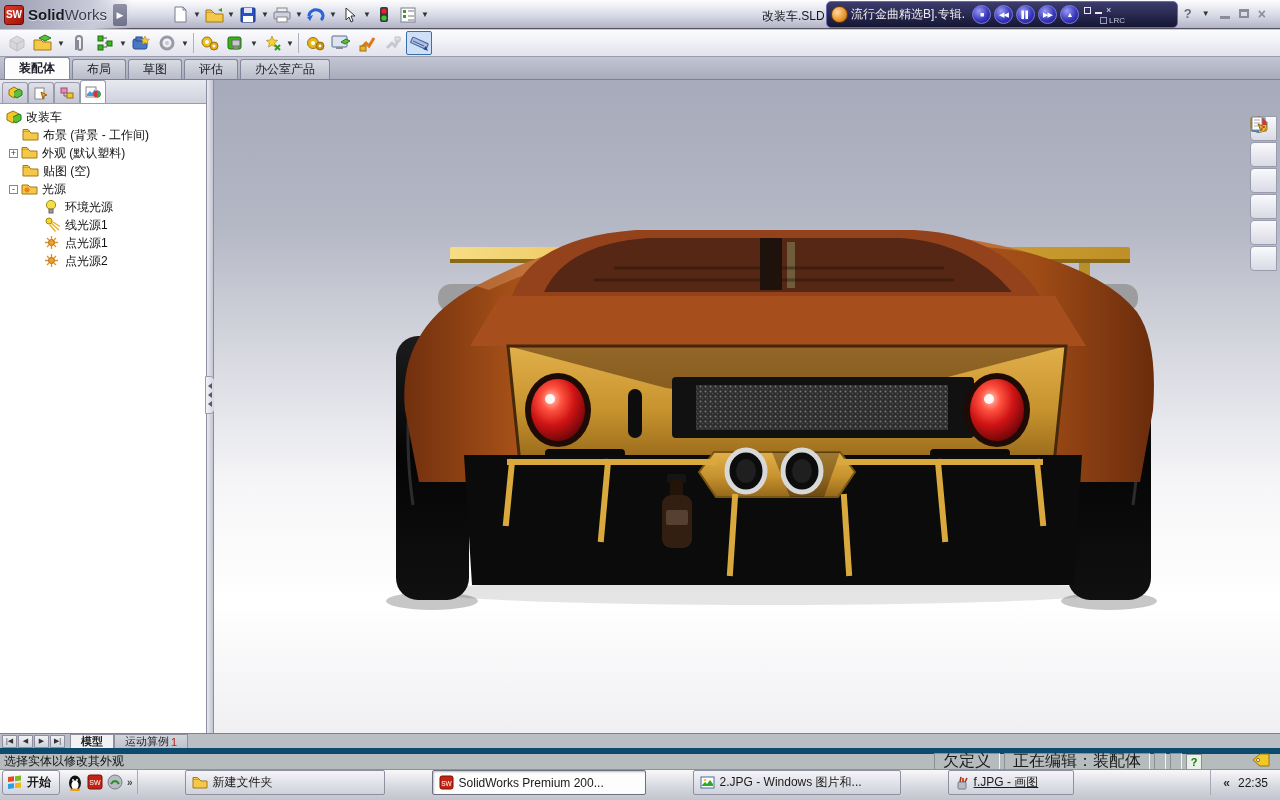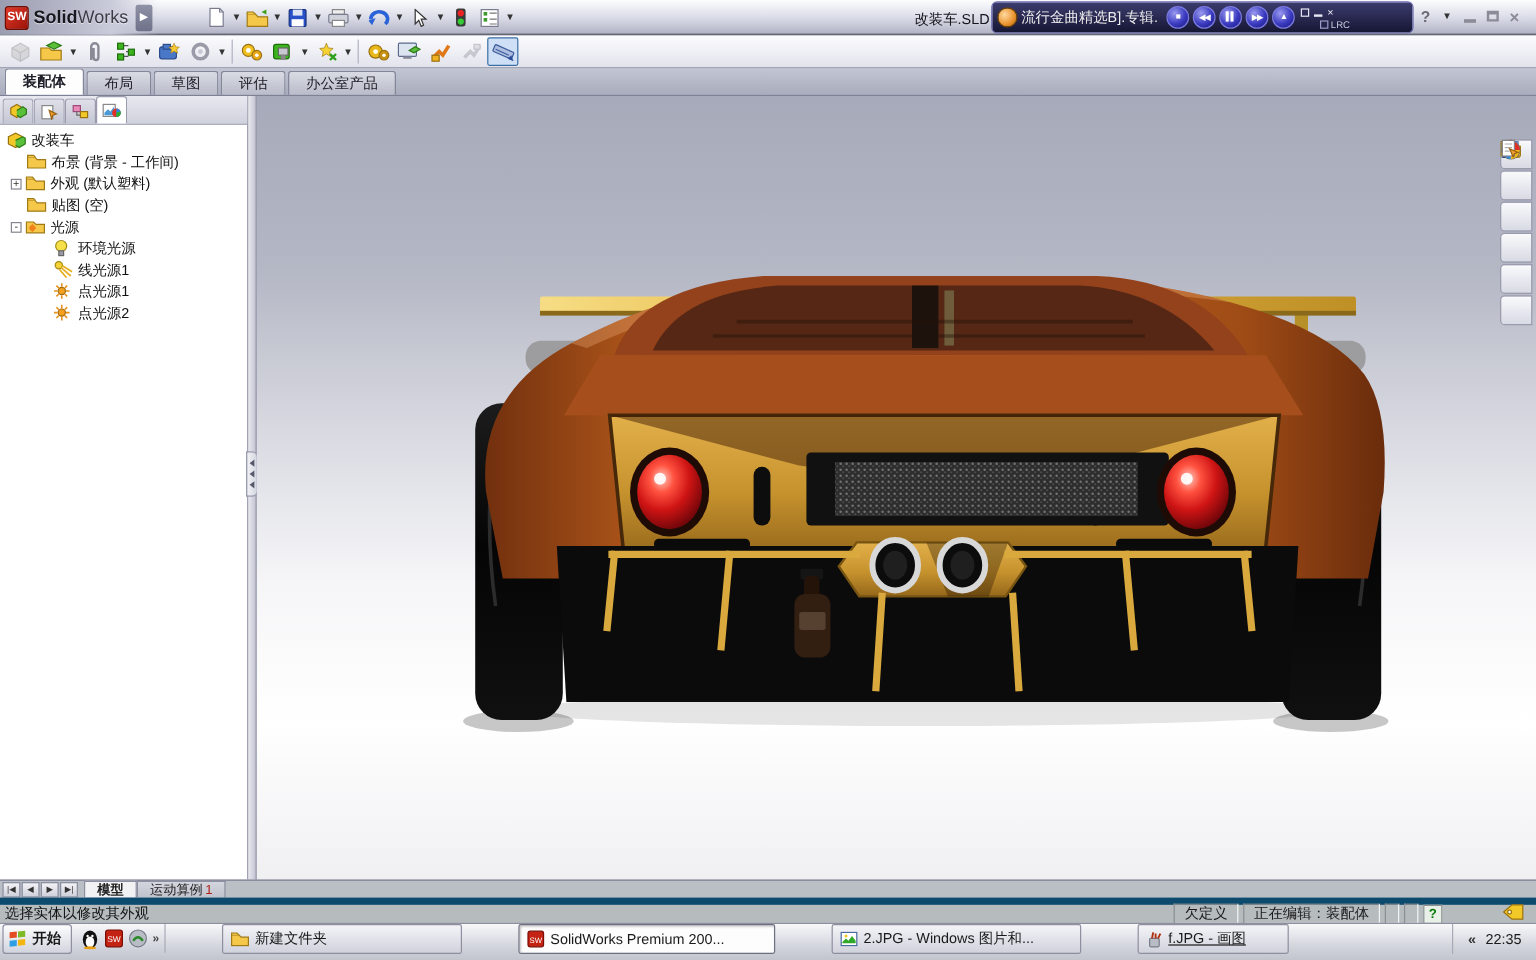--- a/index.html
+++ b/index.html
@@ -92,21 +92,21 @@
     display:flex; align-items:center; justify-content:center; color:#333; margin-right:1px; }
   .btab { height:14px; padding:0 10px; font-size:11px; display:flex; align-items:center; gap:2px;
     background:linear-gradient(#d4d6de,#bfc2cc); border:1px solid #8e90a2; border-bottom:none; color:#222; }
   .btab.active { background:#f2f2f5; font-weight:bold; }
   .motion-idx { color:#b02418; }
 
   
   .statusbar { position:absolute; left:0; top:748px; width:1280px; height:21px; background:#b6bcbe;
     border-top:6px solid #0c4a6e; display:flex; align-items:center; padding:0 4px; gap:4px; }
   .smsg { font-size:12px; color:#111; }
-  .sfield { border:1px solid; border-color:#8a8f91 #f2f4f4 #f2f4f4 #8a8f91; padding:1px 8px; font-size:12px; height:17px; display:flex; align-items:center; }
+  .sfield { border:1px solid; border-color:#8a8f91 #f2f4f4 #f2f4f4 #8a8f91; padding:1px 8px; font-size:16px; height:17px; display:flex; align-items:center; }
   .sfield.small { width:12px; padding:1px 2px; }
   .shelp { color:#0a7a0a; font-weight:bold; border:1px solid #8a8f91; background:#e8f0e8; width:16px; height:16px;
     display:flex; align-items:center; justify-content:center; font-size:11px; }
   .push { margin-left:auto; }
 
   
   .taskbar { position:absolute; left:0; top:769px; width:1280px; height:31px;
     background:linear-gradient(#f8f8fa,#d4d6de 60%,#c2c4ce); border-top:1px solid #8e90a0; display:flex; align-items:flex-start; padding:0 2px; gap:3px; }
   .startbtn { height:25px; padding:0 8px 0 4px; display:flex; align-items:center; gap:4px;
     background:linear-gradient(#fdfdfe,#d2d4de); border:1px solid #8e90a0; border-radius:3px; font-weight:bold; }

